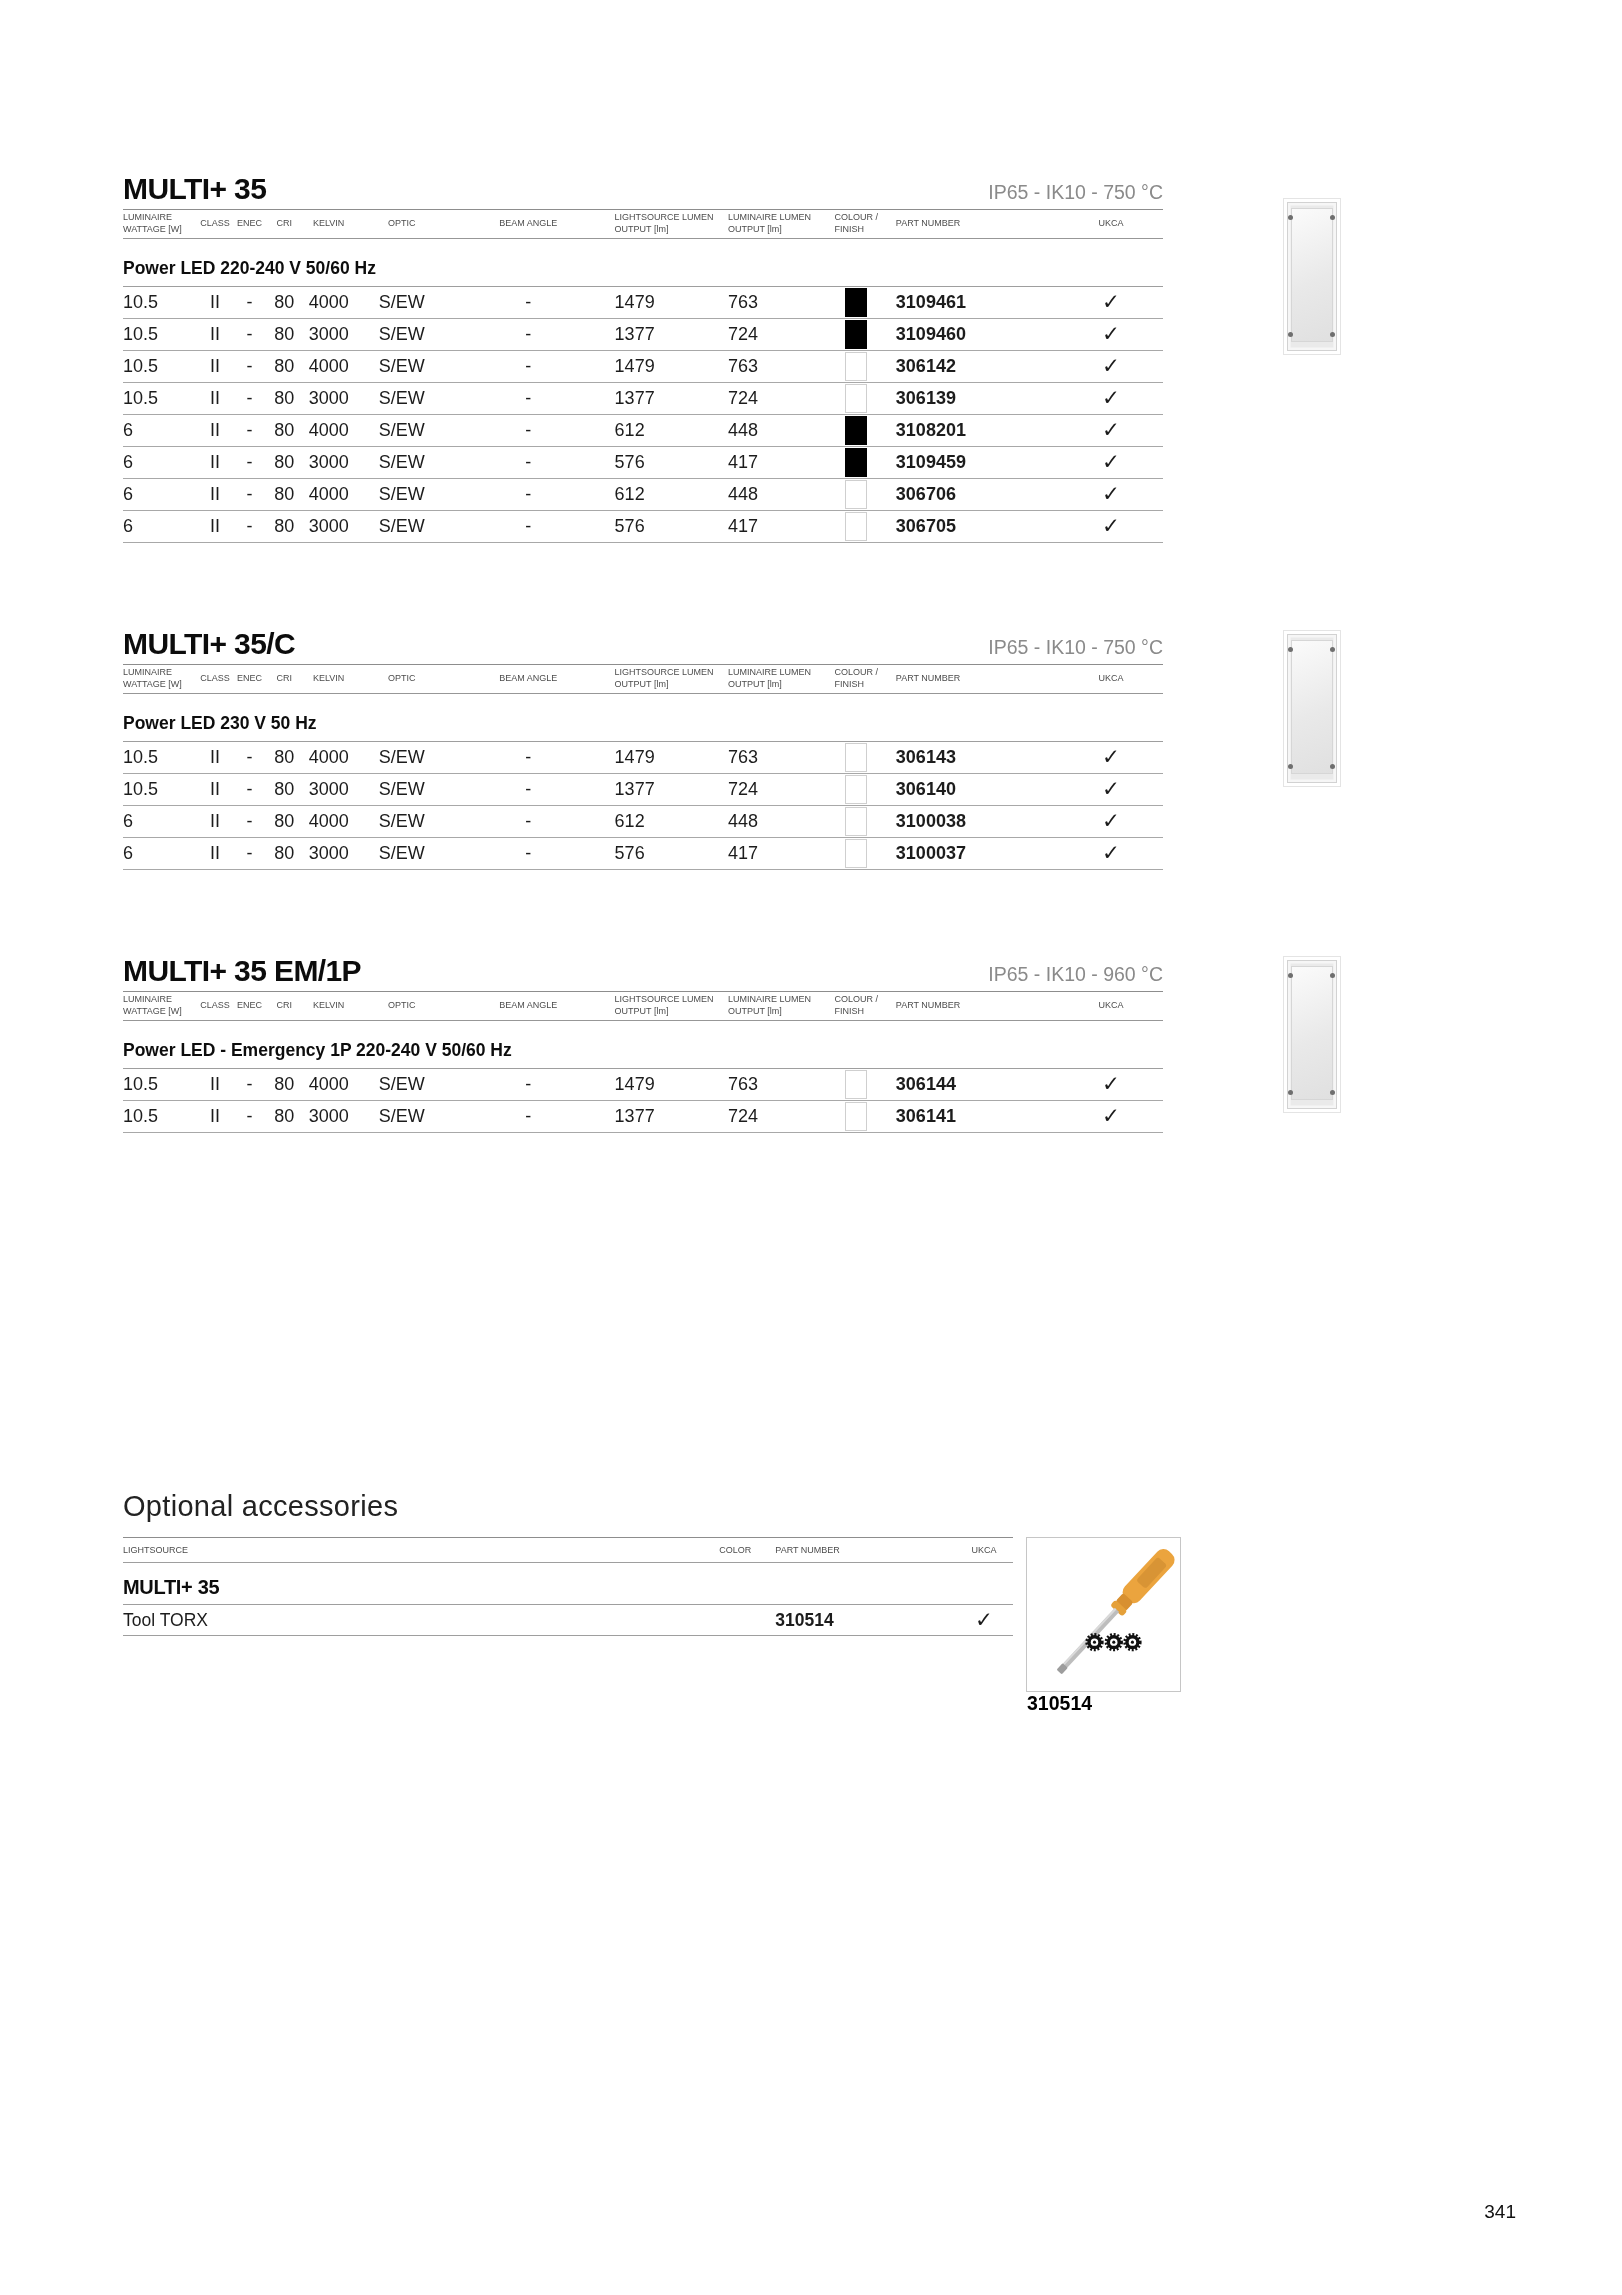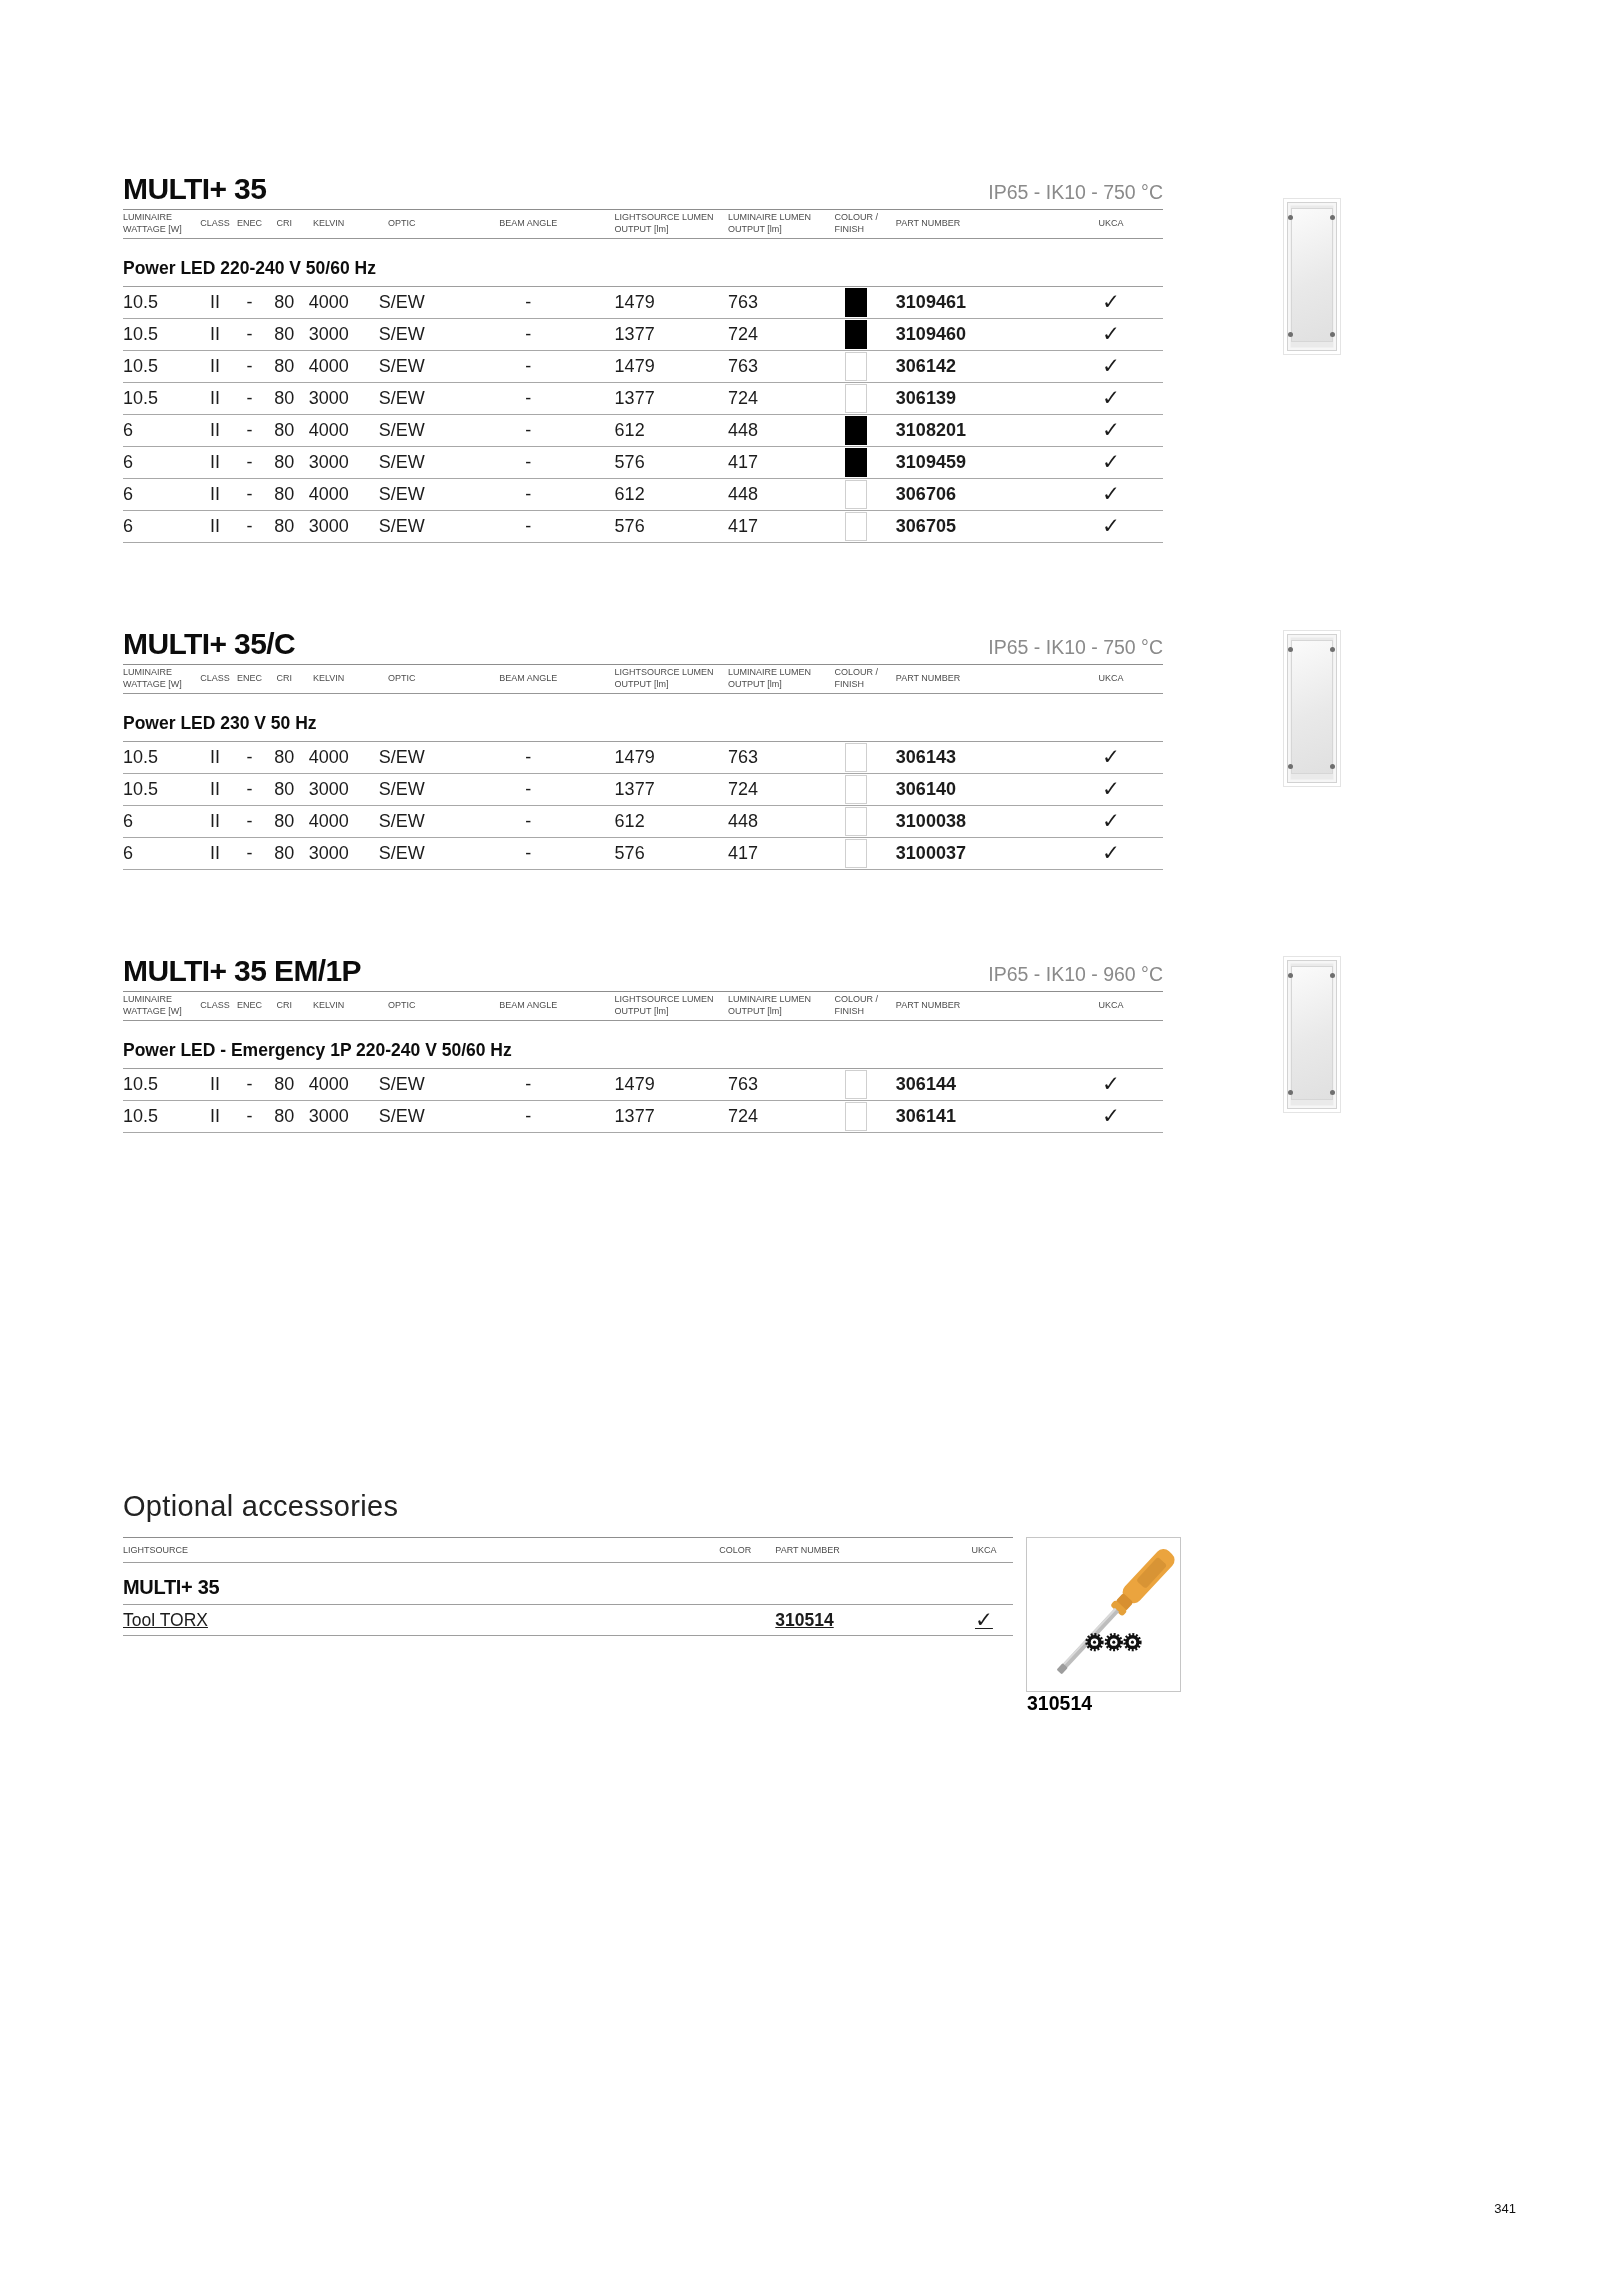--- a/index.html
+++ b/index.html
@@ -53,30 +53,30 @@
   
   .acc{position:absolute;left:123px;top:1490px;width:890px;}
   .acc h2{margin:0;height:47px;font-size:29px;font-weight:500;color:#222;letter-spacing:0.3px;}
   table.atable{border-collapse:collapse;table-layout:fixed;width:890px;}
   .atable col.a1{width:591px}.atable col.a2{width:58px}.atable col.a3{width:182px}.atable col.a4{width:58px}
   .atable th{border-top:1.3px solid #8d8d8d;border-bottom:0.6px solid #9e9e9e;height:24px;
      font-size:9px;font-weight:400;color:#4c4c4c;vertical-align:middle;padding:0;}
   .agrow td{height:36px;vertical-align:bottom;padding:0 0 5.2px 0;font-size:20px;font-weight:700;
             color:#0d0d0d;border-bottom:0.6px solid #9e9e9e;letter-spacing:-0.3px;}
   .adrow td{height:30px;vertical-align:middle;font-size:17.5px;color:#1c1c1c;
-            border-bottom:0.6px solid #9e9e9e;padding:0;text-decoration:underline;}
+            border-bottom:0.6px solid #9e9e9e;padding:0;}
   .a-part{font-weight:700;font-size:19px;color:#000;}
   .p7{padding-left:4.5px!important}.p4{padding-left:2.6px!important}
 
   .acc-img{position:absolute;left:1026px;top:1537px;width:155px;height:155px;margin:0;
            background:#fff;border:0.6px solid #c6c6c6;box-sizing:border-box;}
   .acc-img-label{position:absolute;left:1027px;top:1692px;font-size:19.5px;font-weight:700;color:#000;}
 
   .pagenum{position:absolute;left:1386px;top:2201px;width:130px;text-align:right;
-           font-size:13px;color:#111;}
+           font-size:19px;color:#111;}
 </style>
 </head>
 <body>
 
 <div class="page">
 
   <section class="block" style="top:171px">
     <div class="bhead">
       <h1>MULTI+ 35</h1>
       <div class="rating">IP65 - IK10 - 750 °C</div>

